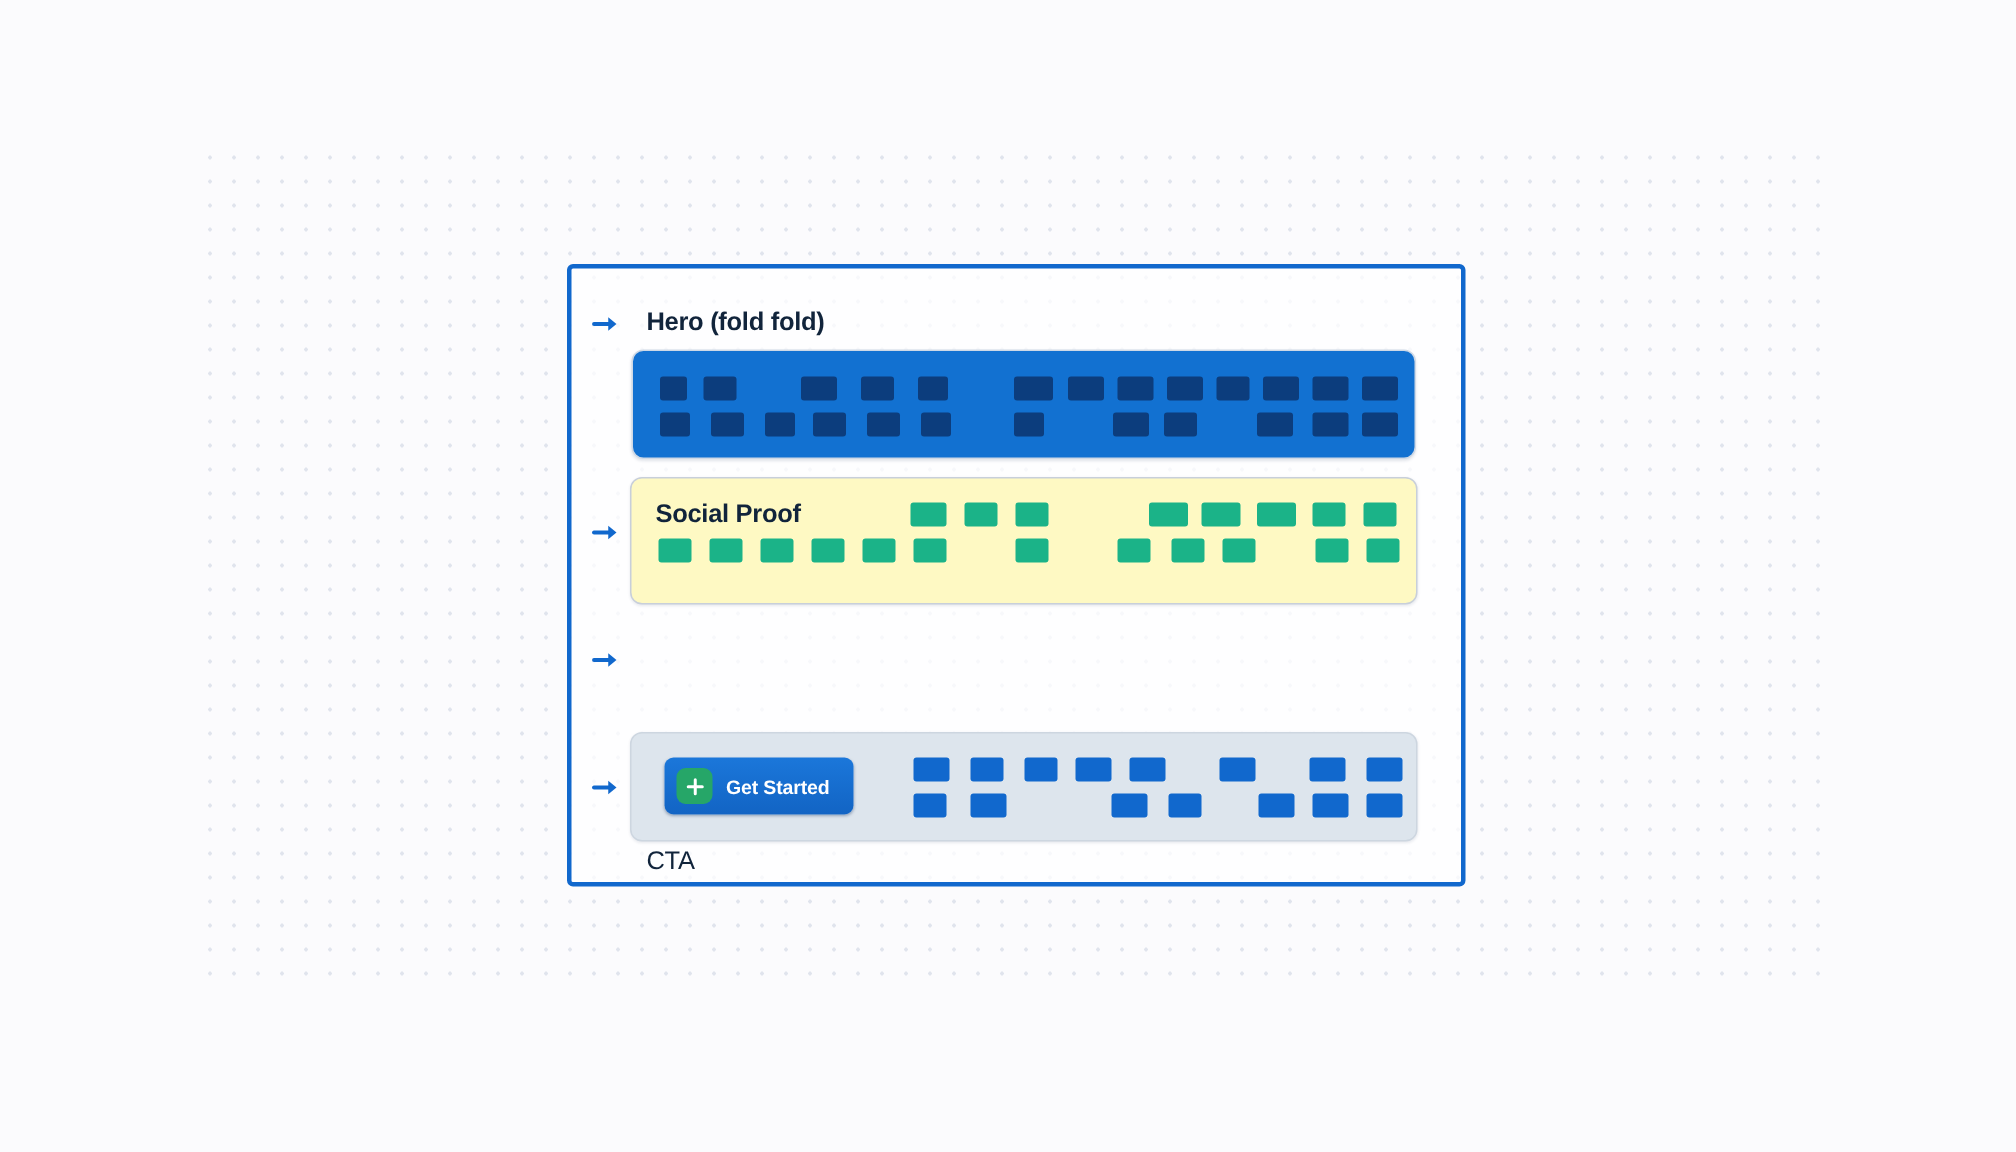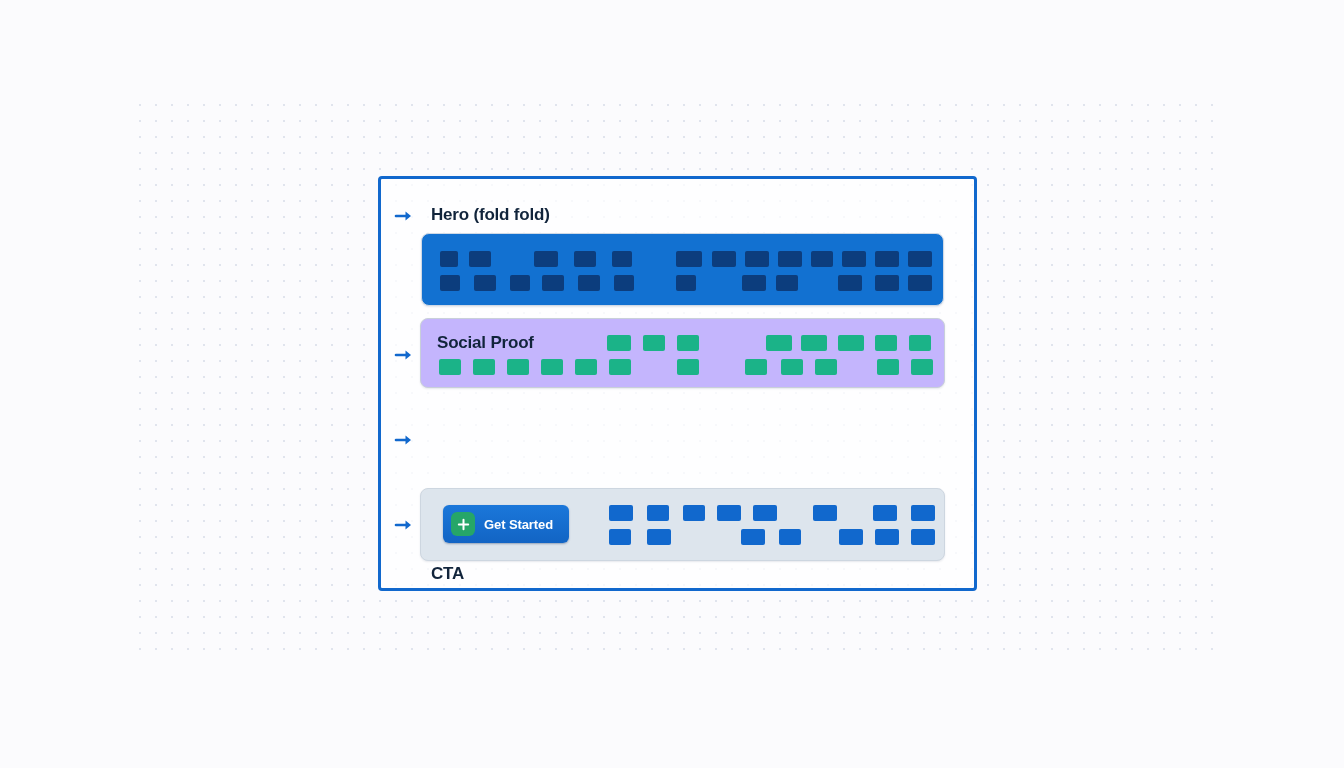--- a/index.html
+++ b/index.html
@@ -85,22 +85,22 @@
     border: 1px solid #cfd9e6;
     box-shadow: 0 1px 2px rgba(16,40,80,0.12);
   }
   #hero-band .blk { background: #0c3d7d; }
 
   
   #social-band {
     left: 39px;
     top: 139px;
     width: 525px;
-    height: 70px;
-    background: #c4b5fd;
+    height: 85px;
+    background: #fef9c3;
     border: 1px solid #c8cfda;
     box-shadow: 0 1px 2px rgba(16,40,80,0.10);
     text-decoration: underline;
   }
   #social-band .blk { background: #1bb388; }
 
   
   #benefits-band {
     left: 39px;
     top: 224px;
@@ -158,21 +158,21 @@
     white-space: nowrap;
   }
 
   
   #cta-caption {
     position: absolute;
     left: 50px;
     top: 385px;
     color: #11243b;
     font-size: 17px;
-    font-weight: 700;
+    font-weight: 400;
     letter-spacing: -0.2px;
     text-align: right;
   }
 
   
   .inband-label {
     position: absolute;
     left: 16px;
     top: 14px;
   }

